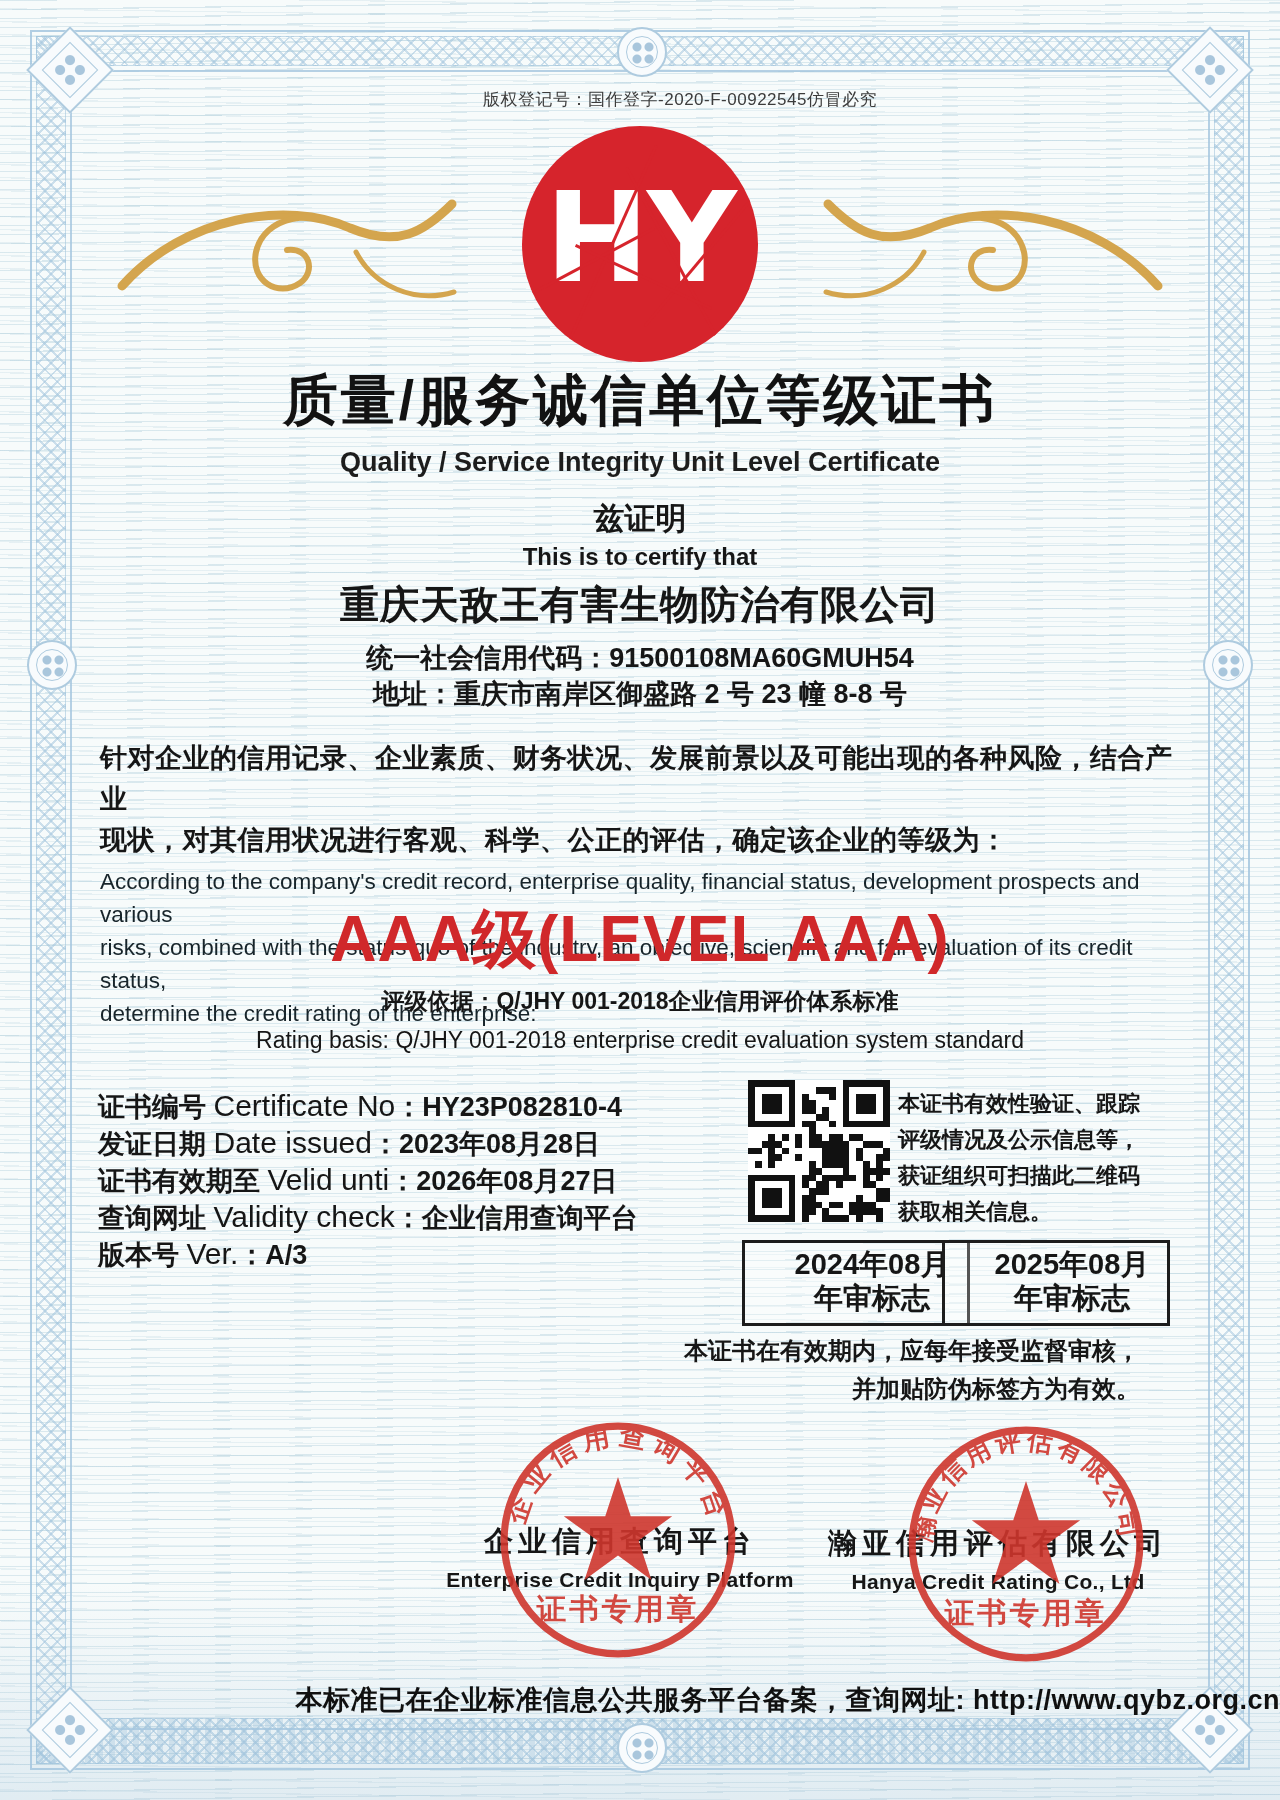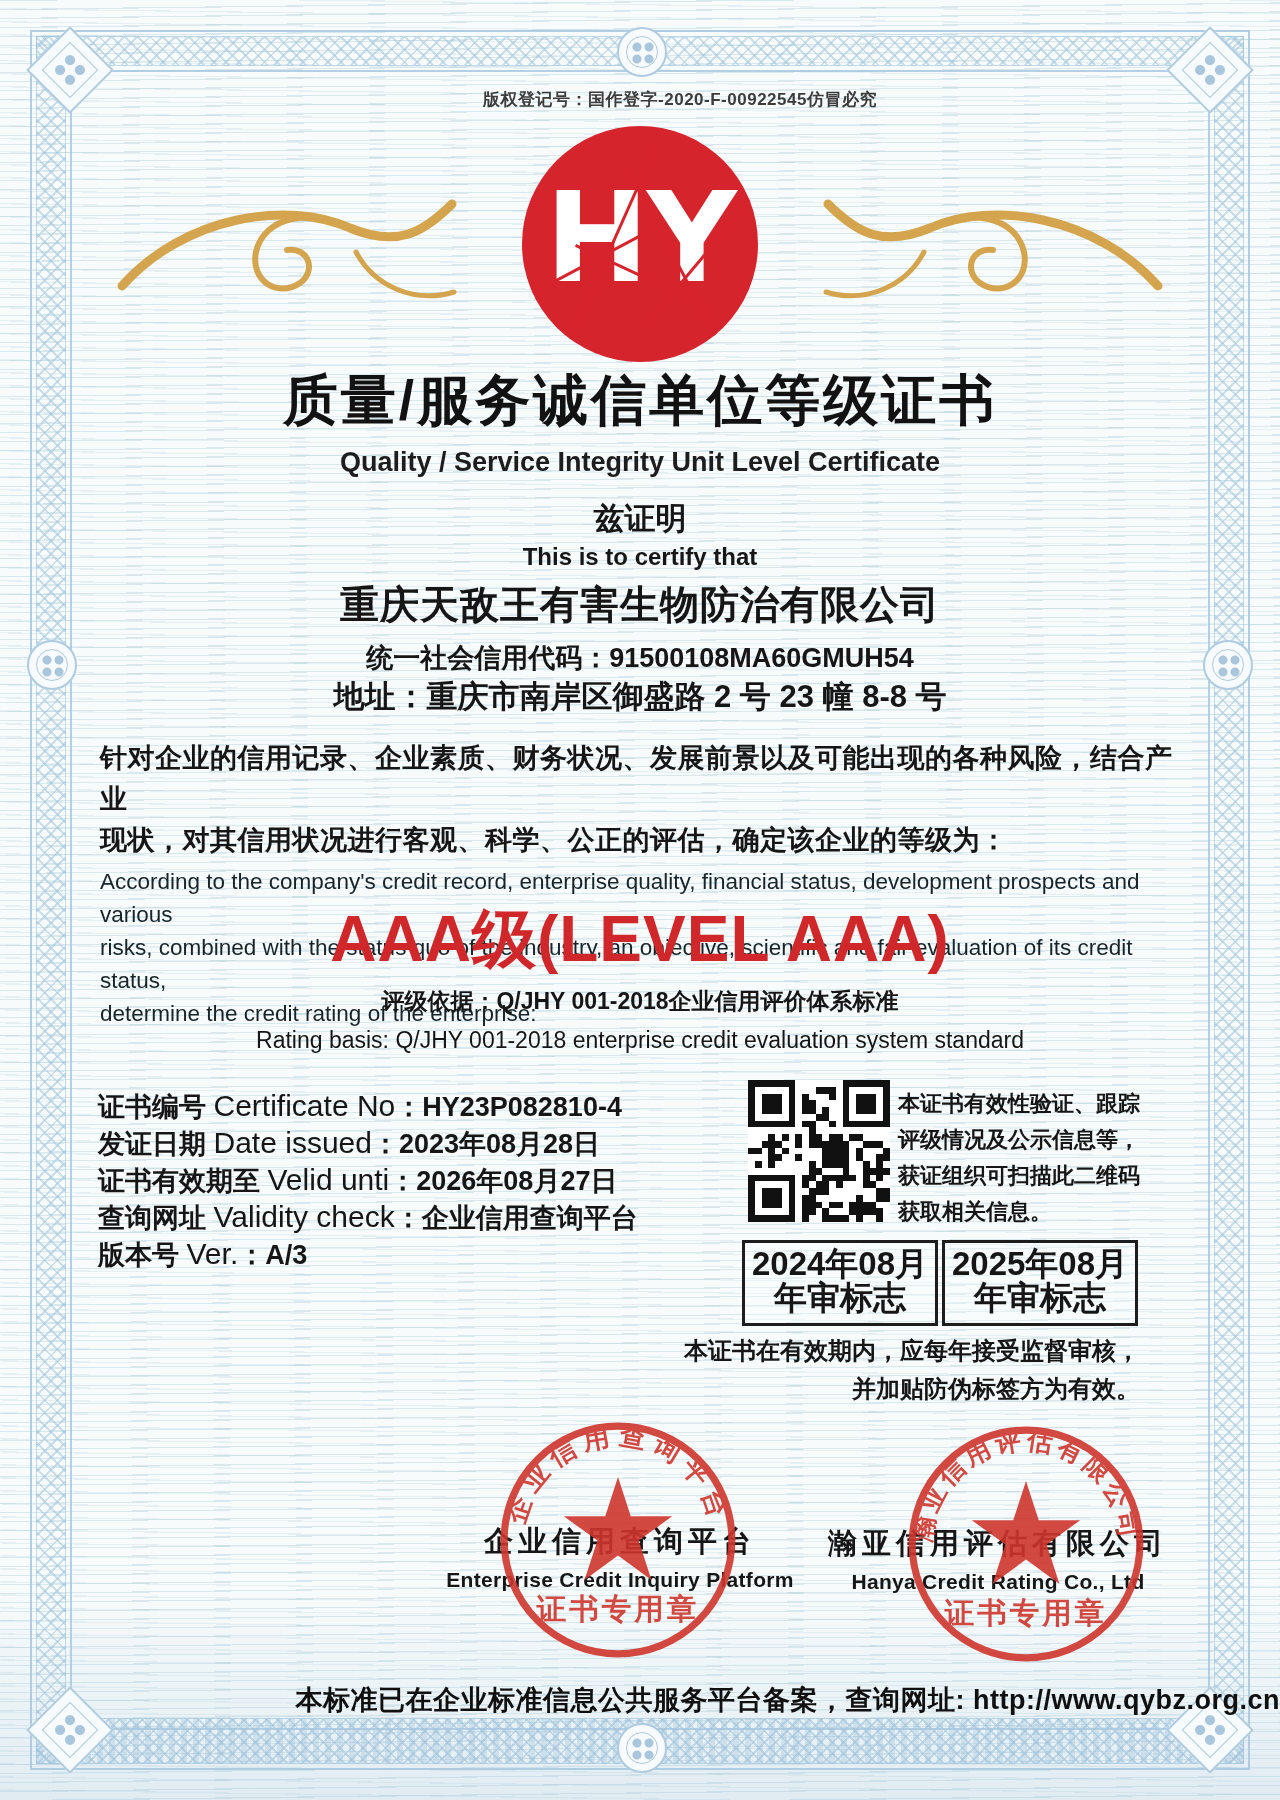--- a/index.html
+++ b/index.html
@@ -39,48 +39,48 @@
       background:#f8fbfd;border:2px solid #aecbdf;}
   .medallion::after{content:"";position:absolute;inset:7px;border-radius:50%;border:1.5px solid #aecbdf;
       background-image:
         radial-gradient(circle at 10px 10px, #a9c6dc 4px, rgba(0,0,0,0) 5px),
         radial-gradient(circle at 22px 10px, #a9c6dc 4px, rgba(0,0,0,0) 5px),
         radial-gradient(circle at 10px 22px, #a9c6dc 4px, rgba(0,0,0,0) 5px),
         radial-gradient(circle at 22px 22px, #a9c6dc 4px, rgba(0,0,0,0) 5px);}
   
   .abs{position:absolute;}
   .ctr{left:0;right:0;text-align:center;}
-  .copyright{top:88px;font-size:17px;font-weight:700;color:#3c3c3c;padding-left:80px;letter-spacing:.5px;}
+  .copyright{top:88px;font-size:17px;font-weight:400;color:#3c3c3c;padding-left:80px;letter-spacing:.5px;}
   .logo{top:126px;left:50%;margin-left:-118px;width:236px;height:236px;border-radius:50%;
       background:#d6242c;overflow:hidden;z-index:2;}
   .logo .mono{position:absolute;left:0;right:0;top:44px;text-align:center;
       font-size:124px;font-weight:800;color:#ffffff;letter-spacing:-2px;line-height:1.1;
       font-family:"DejaVu Sans","Liberation Sans",sans-serif;}
   .crack{position:absolute;background:#d6242c;width:3px;}
   .flourish{top:186px;width:350px;height:156px;z-index:1;}
   .flourish.l{left:112px;} .flourish.r{right:112px;}
   .title-zh{top:364px;font-size:55px;font-weight:800;letter-spacing:3px;color:#121212;}
   .title-en{top:447px;font-size:27px;font-weight:600;color:#1d1d1d;}
   .certify-zh{top:498px;font-size:31px;font-weight:600;}
   .certify-en{top:543px;font-size:24px;font-weight:600;}
   .company{top:578px;font-size:39px;font-weight:800;letter-spacing:1px;}
   .code{top:640px;font-size:27px;font-weight:600;}
-  .addr{top:676px;font-size:31px;font-weight:600;}
+  .addr{top:676px;font-size:27px;font-weight:600;}
   .intro{top:738px;left:100px;right:92px;}
   .intro .zh{font-size:27px;line-height:41px;font-weight:600;letter-spacing:.5px;}
   .intro .en{font-size:22.5px;line-height:33px;font-weight:500;color:#17242a;}
   .rating{top:896px;font-size:64px;font-weight:800;color:#d0282a;letter-spacing:1px;}
   .basis-zh{top:986px;font-size:23px;font-weight:600;}
   .basis-en{top:1016px;font-size:23px;font-weight:500;margin-top:11px;}
   .details{top:1088px;left:98px;width:560px;font-size:27px;font-weight:600;line-height:35px;}
   .details .en{font-size:30px;font-weight:500;}
   .qr-box{top:1080px;left:748px;width:142px;height:142px;z-index:1;}
   .qr-note{top:1086px;left:898px;width:250px;font-size:22px;line-height:36px;font-weight:600;text-align:justify;}
   .mark{top:1240px;width:190px;height:76px;border:3px solid #1d1d1d;text-align:center;
-      font-size:33px;font-weight:600;line-height:34px;padding-top:4px;box-sizing:content-box;background:rgba(255,255,255,.25);}
+      font-size:29px;font-weight:600;line-height:34px;padding-top:4px;box-sizing:content-box;background:rgba(255,255,255,.25);padding-left:32px;}
   .mark.m1{left:742px;} .mark.m2{left:942px;}
   .validity{top:1332px;left:620px;width:520px;text-align:right;font-size:24px;line-height:38px;font-weight:600;}
   .seal{width:244px;height:244px;z-index:3;opacity:.9;}
   .seal.s1{top:1418px;left:496px;} .seal.s2{top:1422px;left:904px;}
   .issuer{z-index:2;text-align:center;width:420px;}
   .issuer .zh{font-size:29px;font-weight:700;letter-spacing:5px;}
   .issuer .en{font-size:21px;font-weight:600;margin-top:6px;letter-spacing:.3px;}
   .issuer.i1{top:1522px;left:410px;} .issuer.i2{top:1524px;left:788px;}
   .footer{top:1682px;font-size:27px;font-weight:700;letter-spacing:.5px;color:#101010;z-index:2;text-align:right;}
 </style>

